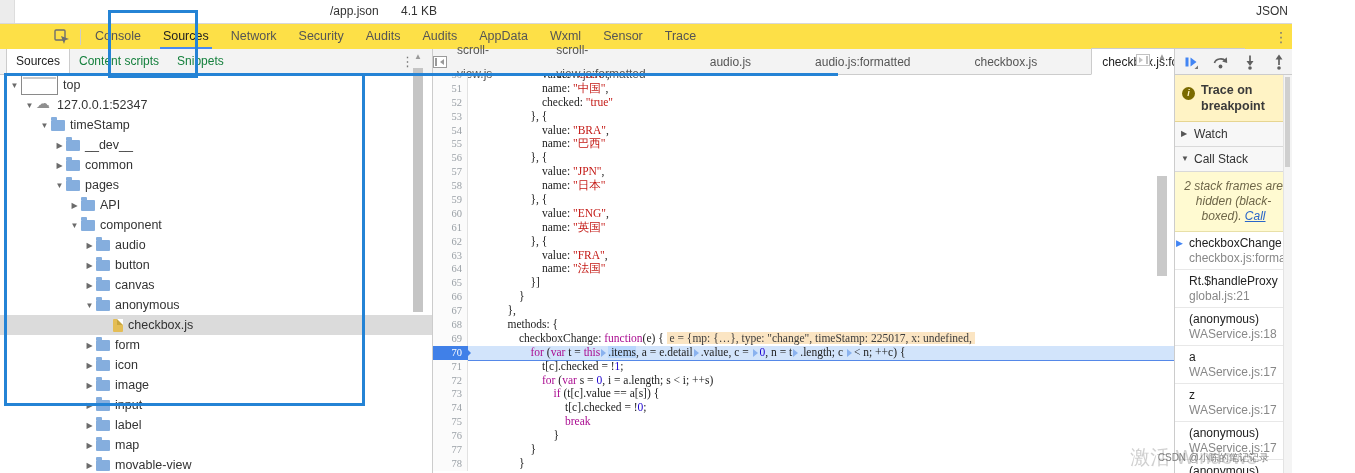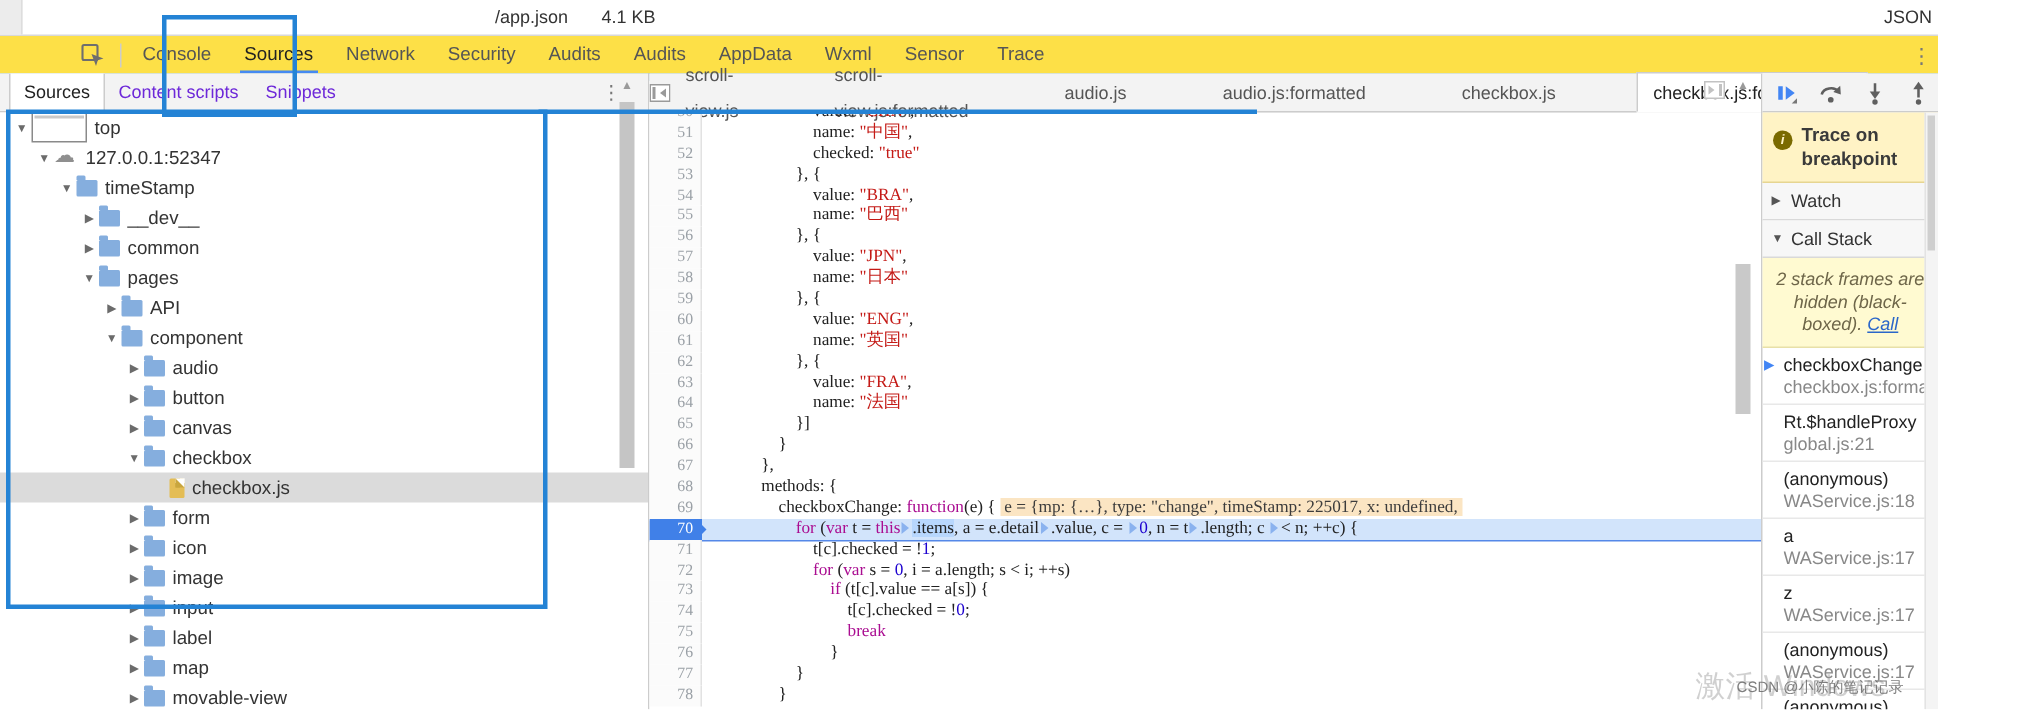--- a/index.html
+++ b/index.html
@@ -20,21 +20,21 @@
   .mtab{padding:0 11px;height:25px;line-height:25px;color:#555;font-size:12.5px;position:relative;}
   .mtab.active{color:#222;}
   .mtab.active::after{content:"";position:absolute;left:8px;right:8px;bottom:0;height:2px;background:#4589f2;}
   .main-menu{margin-left:auto;width:22px;text-align:center;color:#777;font-size:14px;}
 
   .body{position:absolute;top:49px;left:0;right:0;bottom:0;}
 
   
   .left-pane{position:absolute;left:0;top:0;width:432px;bottom:0;border-right:1px solid #ccc;background:#fff;}
   .ltabs{height:25px;background:#f3f3f3;border-bottom:1px solid #ccc;display:flex;align-items:stretch;position:relative;}
-  .ltab{padding:0 9px;line-height:25px;color:#6d28d9;}
+  .ltab{padding:0 9px;line-height:25px;color:#15803d;}
   .ltab.active{background:#fff;border-left:1px solid #ccc;border-right:1px solid #ccc;color:#222;margin-left:6px;}
   .ltab-menu{position:absolute;right:18px;top:0;line-height:25px;color:#777;font-size:13px;}
   .tree{position:absolute;top:26px;left:0;right:0;bottom:0;overflow:hidden;background:#fff;}
   .trow{height:20px;white-space:nowrap;font-size:12.5px;color:#333;display:flex;align-items:center;}
   .trow.selected{background:#dbdbdb;}
   .arrow{display:inline-block;width:13px;font-size:8px;color:#6b6b6b;text-align:center;flex:none;}
   .tlabel{margin-left:5px;}
   .ic{display:inline-block;position:relative;width:14px;height:11px;flex:none;}
   .ic.folder{background:#85aede;border-radius:1px;margin-top:1px;}
   .ic.folder::before{content:"";position:absolute;top:-3px;left:0;width:6px;height:3px;background:#85aede;border-radius:1px 1px 0 0;}
@@ -197,21 +197,21 @@
             <span class="tlabel">button</span>
           </div>
           <div class="trow" style="padding-left: 83px;">
             <span class="arrow">▶</span>
             <span class="ic folder"></span>
             <span class="tlabel">canvas</span>
           </div>
           <div class="trow" style="padding-left: 83px;">
             <span class="arrow">▼</span>
             <span class="ic folder"></span>
-            <span class="tlabel">checkbox</span>
+            <span class="tlabel">anonymous</span>
           </div>
           <div class="trow selected" style="padding-left: 98px;">
             <span class="arrow"></span>
             <span class="ic file"></span>
             <span class="tlabel">checkbox.js</span>
           </div>
           <div class="trow" style="padding-left: 83px;">
             <span class="arrow">▶</span>
             <span class="ic folder"></span>
             <span class="tlabel">form</span>

